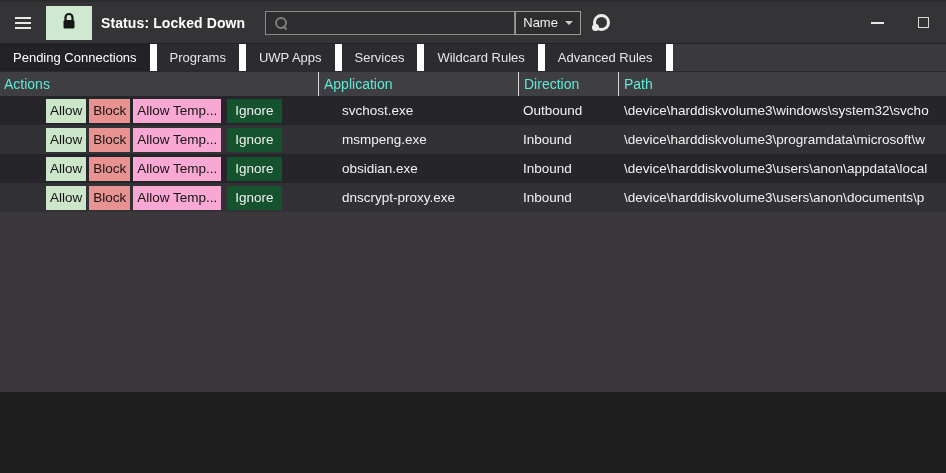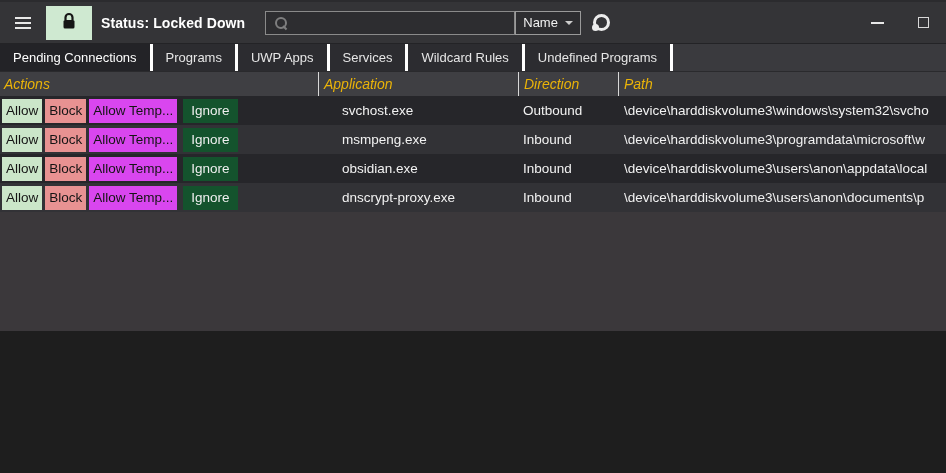--- a/index.html
+++ b/index.html
@@ -1,18 +1,18 @@
 <!DOCTYPE html>
 <html><head>
 <meta charset="utf-8">
 <style>
   * { margin:0; padding:0; box-sizing:border-box; }
   html,body { background:#1e1e1e; }
   .window {
-    width:946px; height:331px;
+    width:946px; height:392px;
     font-family:"Liberation Sans", sans-serif;
     background:#3b383b;
     display:flex; flex-direction:column;
     overflow:hidden; position:relative;
     color:#f0f0f0;
   }
   
   .titlebar {
     height:44px; flex:0 0 44px;
     background:#343437;
@@ -50,47 +50,47 @@
   .logo::after { content:""; position:absolute; left:-4px; bottom:-3px; width:7px; height:7px; background:#ececec; border-radius:50%; }
   .win-controls { margin-left:auto; display:flex; align-items:center; height:100%; }
   .wc-btn { width:46px; height:100%; display:flex; align-items:center; justify-content:center; cursor:pointer; }
   .min-glyph { width:13px; height:2px; background:#e8e8e8; }
   .max-glyph { width:11px; height:11px; border:1px solid #d8d8d8; background:transparent; }
   
   .tabbar { height:27px; flex:0 0 27px; background:#3a3a3e; display:flex; align-items:stretch; }
   .tab {
     background:#2c2c30; color:#e6e6e6; font-size:13px;
     display:flex; align-items:center; padding:0 13px;
-    border-right:3px solid #ffffff; cursor:pointer; white-space:nowrap;
+    border-right:7px solid #ffffff; cursor:pointer; white-space:nowrap;
   }
   .tab.active { background:#232327; color:#ffffff; }
   
   .grid { display:grid; grid-template-columns:318px 200px 100px 1fr; }
   .thead { height:25px; flex:0 0 25px; background:#3f3f43; border-top:1px solid #2a2a2d; }
   .th {
-    color:#eab308; font-size:14px; display:flex; align-items:center;
-    padding-left:5px; cursor:pointer; overflow:hidden; white-space:nowrap;font-style:italic;
+    color:#5eead4; font-size:14px; display:flex; align-items:center;
+    padding-left:5px; cursor:pointer; overflow:hidden; white-space:nowrap;
   }
   .th + .th { border-left:1px solid #d8d8d8; }
   .row { height:29px; flex:0 0 29px; }
   .row.odd  { background:#26262a; }
   .row.even { background:#323236; }
   .cell { display:flex; align-items:center; font-size:13.5px; color:#f2f2f2; white-space:nowrap; overflow:hidden; }
-  .cell.actions { padding-left:2px; gap:3px; }
+  .cell.actions { padding-left:2px; gap:3px;margin-left:44px; }
   .cell.app  { padding-left:24px; }
   .cell.dir  { padding-left:5px; }
   .cell.path { padding-left:6px; }
   .abtn {
     height:24px; display:flex; align-items:center;
     padding:0 4px; font-size:13.5px; color:#141414;
     border:none; cursor:pointer; font-family:"Liberation Sans", sans-serif;
   }
   .abtn.allow { background:#cbe6c9; }
   .abtn.block { background:#e89292; }
-  .abtn.temp  { background:#d946ef;text-align:center; }
+  .abtn.temp  { background:#f9a8d4;text-align:center; }
   .abtn.ignore{ background:#14532d; color:#f0f0f0; padding:0 8px; margin-left:3px; }
   .filler { flex:1 1 auto; background:#3b383b; }
 </style>
 </head>
 <body>
 
 <div class="window">
 
   <div class="titlebar">
     <div class="menu-btn">
@@ -127,21 +127,21 @@
       </div>
     </div>
   </div>
 
   <div class="tabbar">
     <div class="tab active">Pending Connections</div>
     <div class="tab">Programs</div>
     <div class="tab">UWP Apps</div>
     <div class="tab">Services</div>
     <div class="tab">Wildcard Rules</div>
-    <div class="tab">Undefined Programs</div>
+    <div class="tab">Advanced Rules</div>
   </div>
 
   <div class="grid thead">
     <div class="th" style="padding-left:4px">Actions</div>
     <div class="th">Application</div>
     <div class="th">Direction</div>
     <div class="th">Path</div>
   </div>
 
   <div class="grid row odd">

